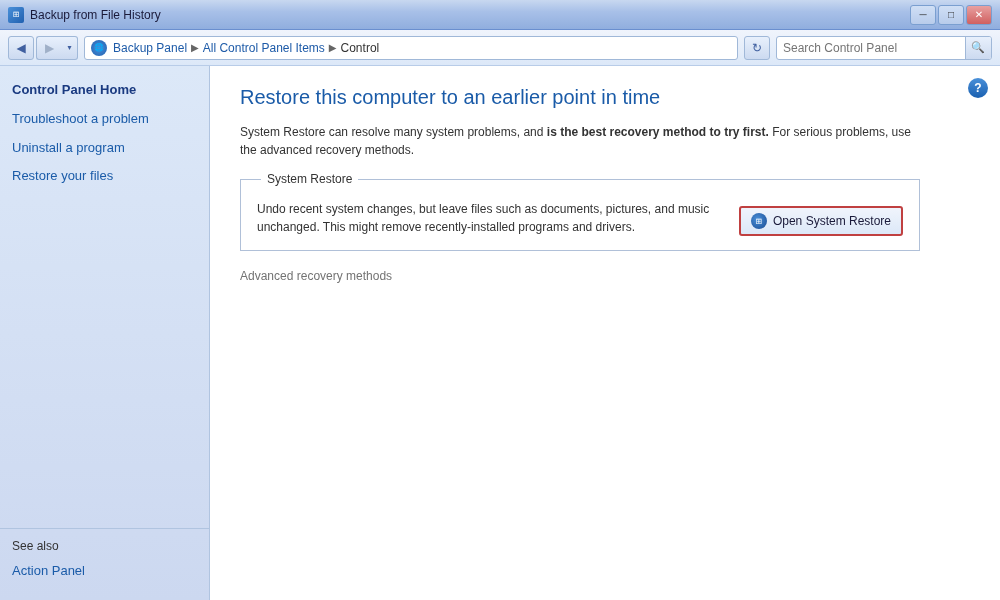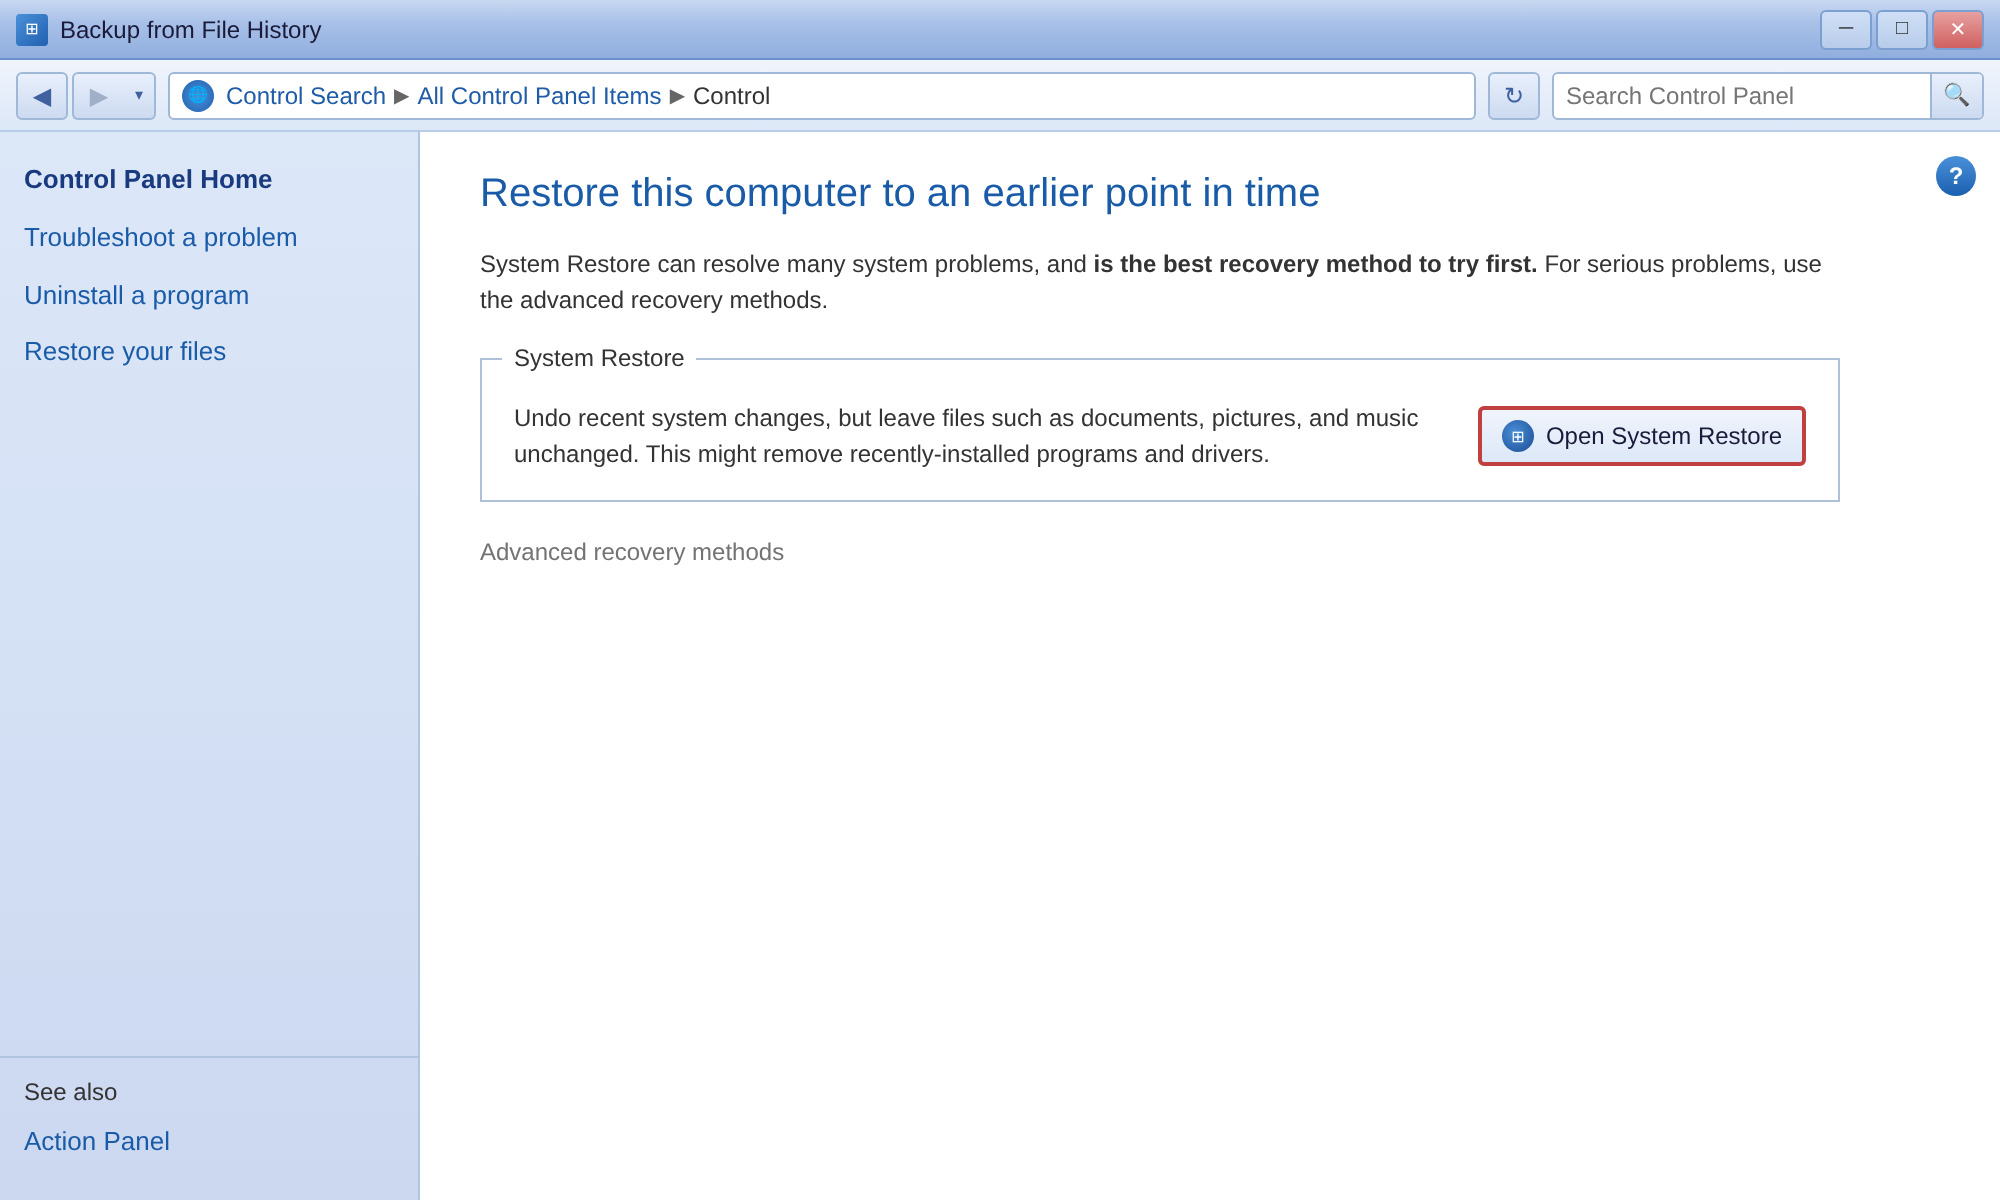--- a/index.html
+++ b/index.html
@@ -253,29 +253,29 @@
     .system-restore-section {
       border: 1px solid #b0c0d8;
       border-radius: 0;
       padding: 14px 16px;
       max-width: 680px;
       position: relative;
     }
     .section-label {
       position: absolute;
       top: -8px;
-      left: 10px;
+      left: 20px;
       background: white;
       padding: 0 6px;
       font-size: 12px;
       color: #333;
     }
     .section-content {
       display: flex;
-      align-items: center;
+      align-items: flex-end;
       gap: 20px;
       margin-top: 6px;
     }
     .section-desc {
       flex: 1;
       font-size: 12px;
       color: #333;
       line-height: 1.5;
     }
     .open-restore-btn {
@@ -332,21 +332,21 @@
 </div>
 
 <div class="nav-bar">
   <div class="nav-btn">◀</div>
   <div style="display:flex; margin-left:-4px;">
     <div class="nav-btn disabled" style="border-radius:3px 0 0 3px; border-right:none;">▶</div>
     <div class="nav-dropdown">▾</div>
   </div>
   <div class="breadcrumb-bar">
     <div class="breadcrumb-icon">🌐</div>
-    <span class="breadcrumb-item">Control Search</span>
+    <span class="breadcrumb-item">Backup Panel</span>
     <span class="breadcrumb-sep">▶</span>
     <span class="breadcrumb-item">All Control Panel Items</span>
     <span class="breadcrumb-sep">▶</span>
     <span class="breadcrumb-current">Control</span>
   </div>
   <div class="refresh-btn">↻</div>
   <div class="search-bar">
     <input class="search-input" type="text" placeholder="Search Control Panel" style="">
     <button class="search-btn">🔍</button>
   </div>

